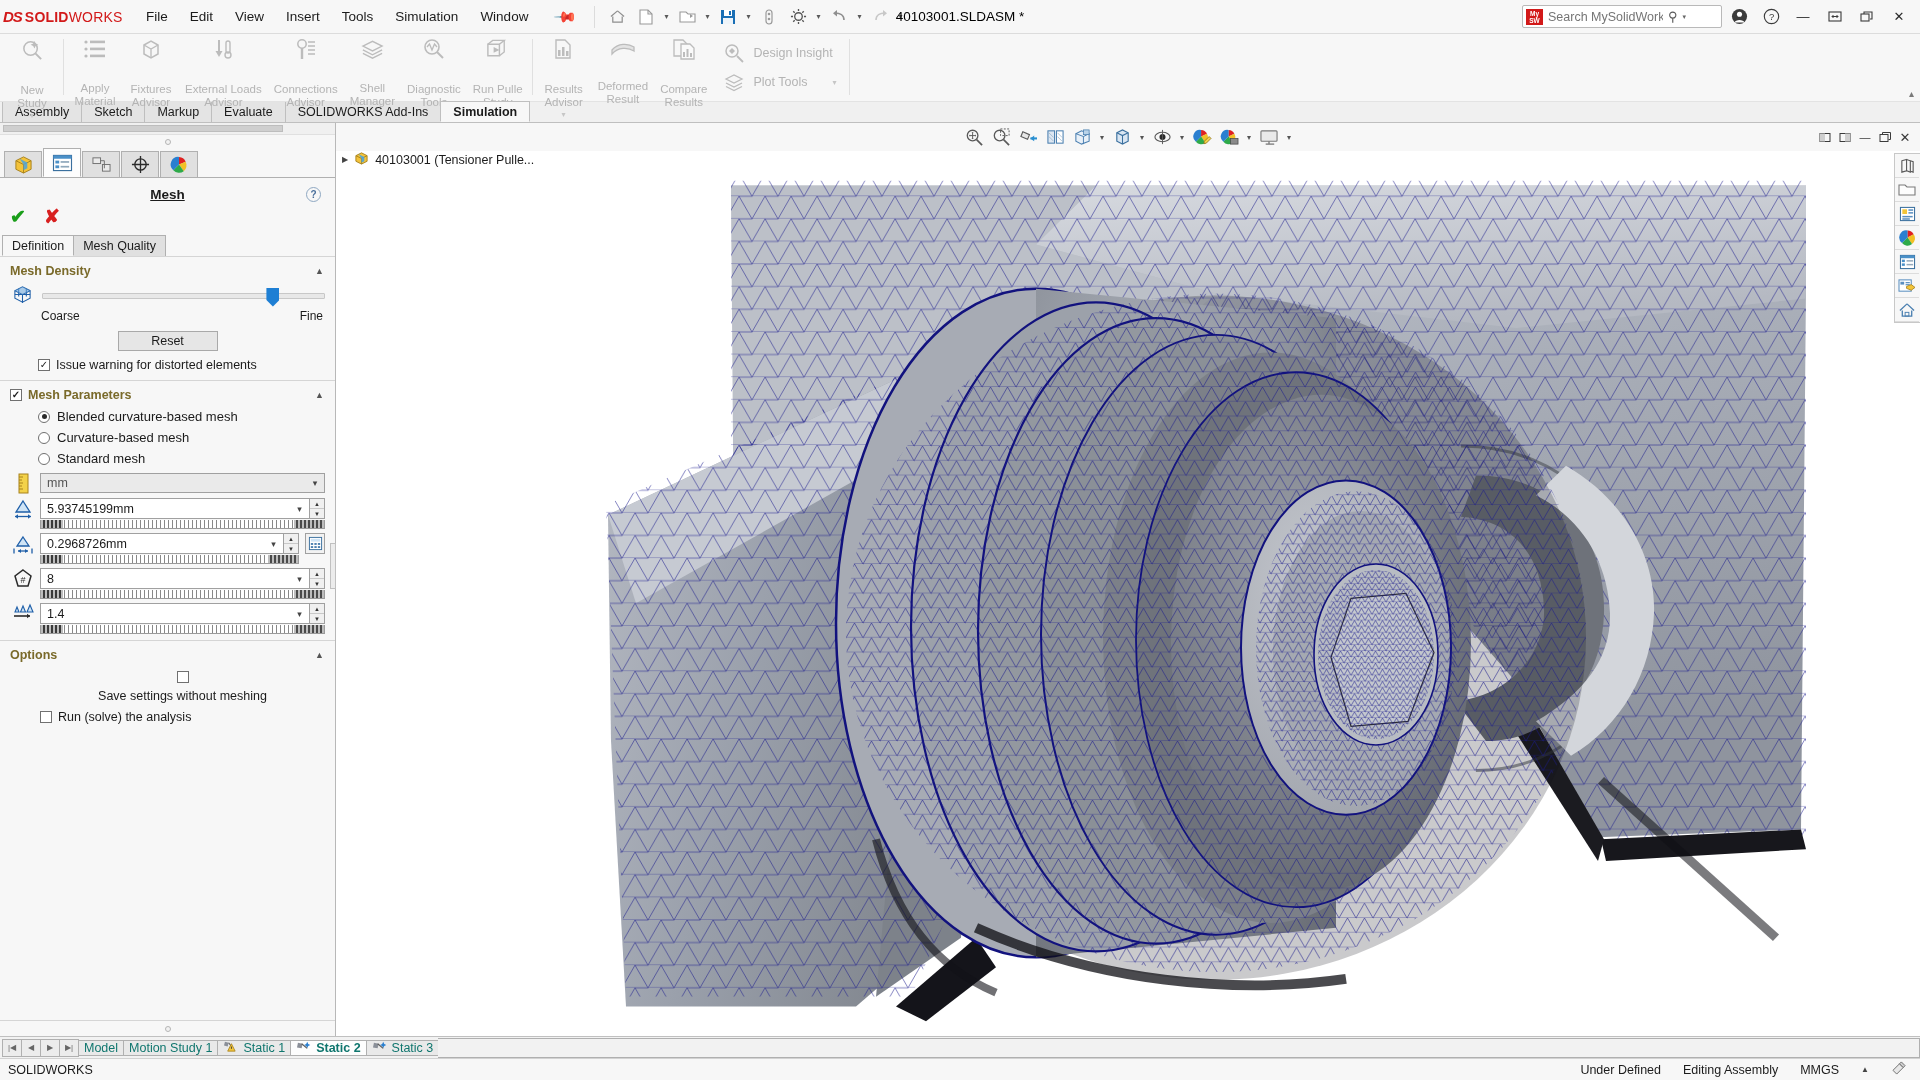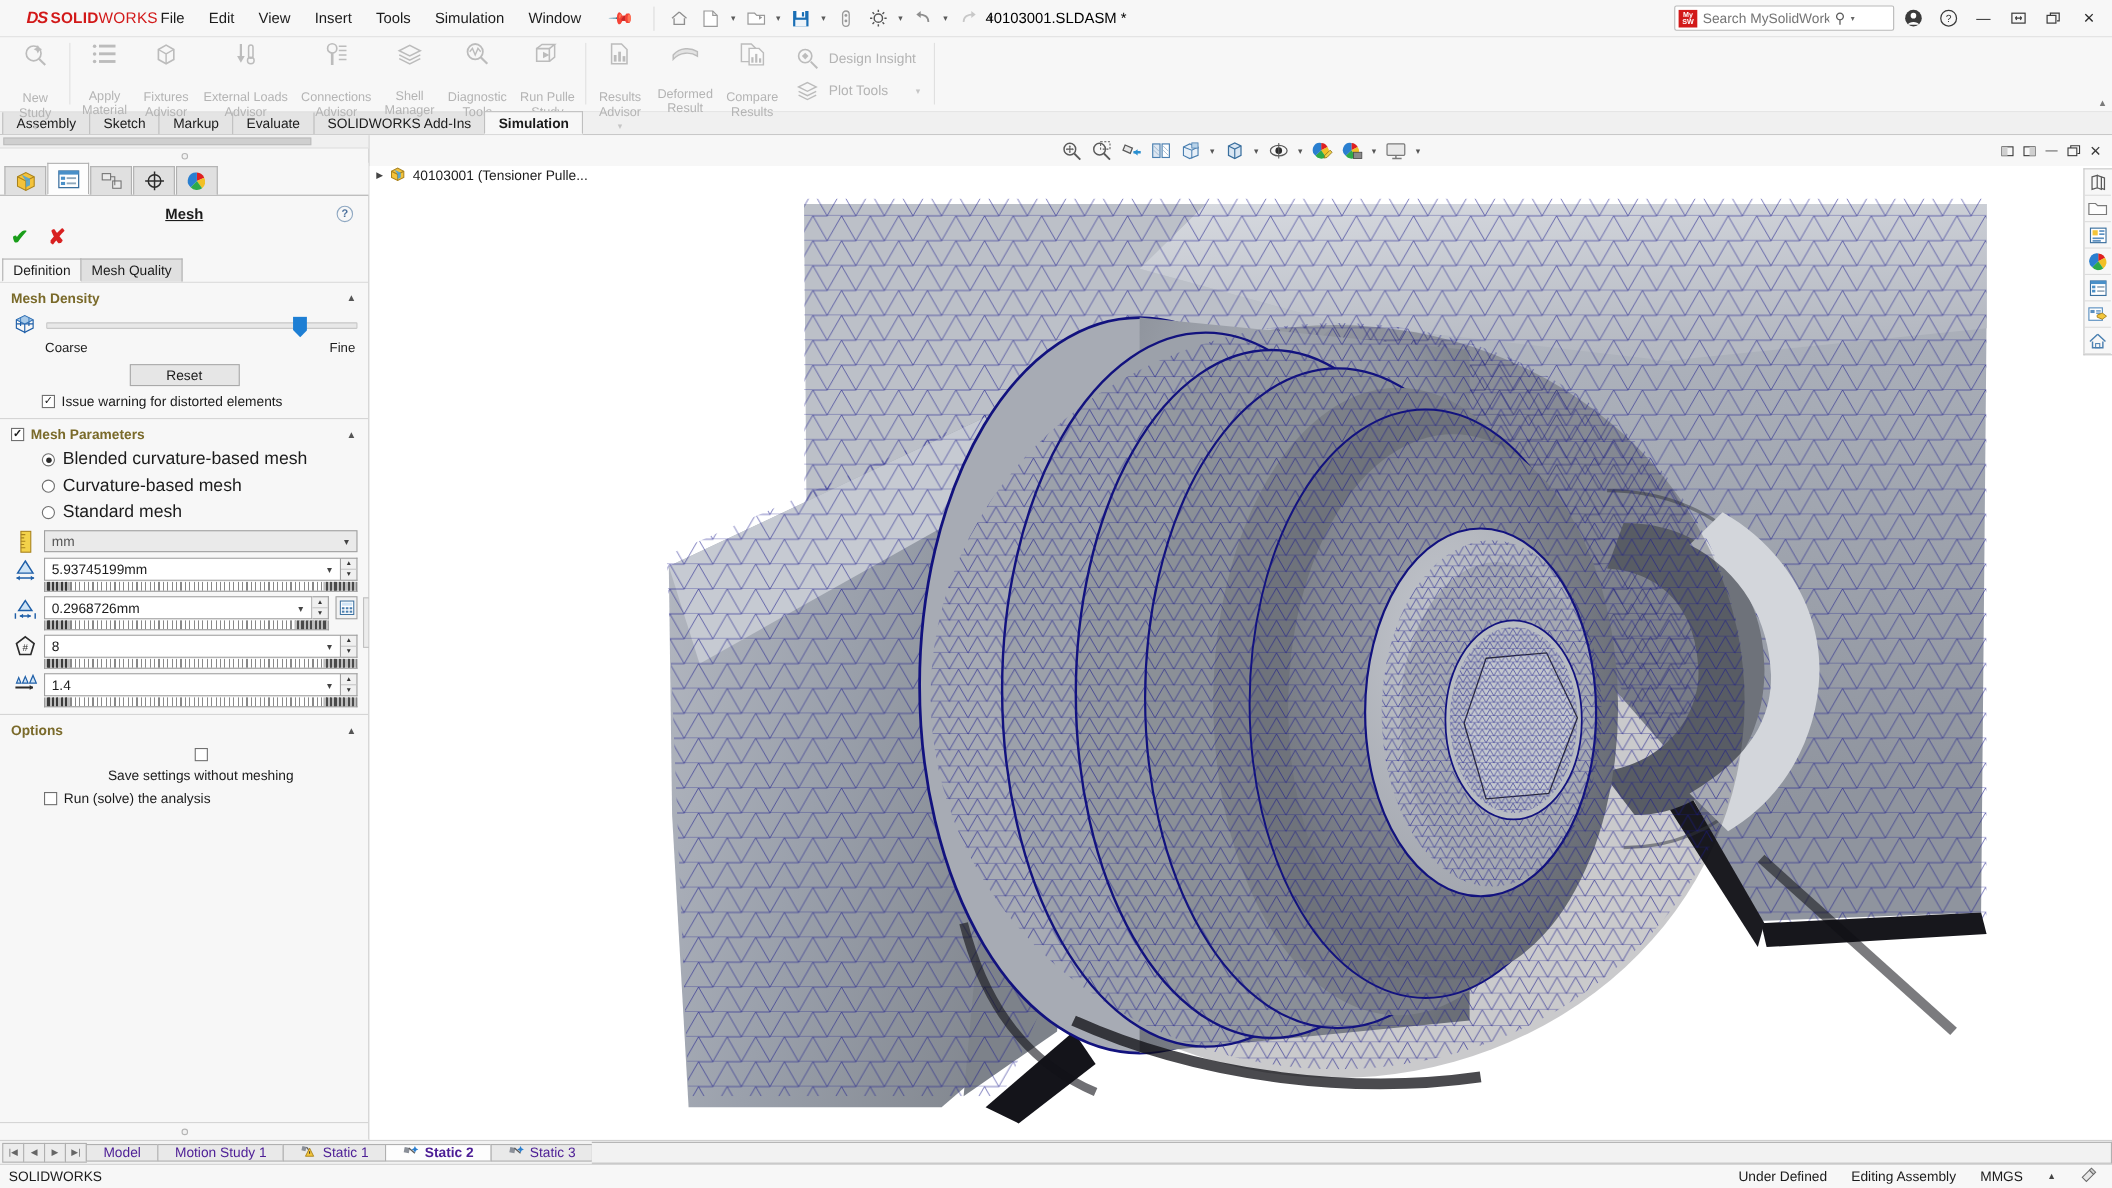--- a/index.html
+++ b/index.html
@@ -11,21 +11,21 @@
     background: #f5f5f5;
     -webkit-font-smoothing: antialiased;
   }
   .app { position:relative; width:1920px; height:1080px; display:flex; flex-direction:column; }
 
   
   .titlebar {
     height: 34px; min-height:34px; background:#f7f7f7; display:flex; align-items:center;
     border-bottom:1px solid #dcdcdc; position:relative;
   }
-  .sw-logo { display:flex; align-items:flex-start; padding-left:24px; width:135px; }
+  .sw-logo { display:flex; align-items:flex-end; padding-left:3px; width:135px; }
   .sw-logo .ds { color:#d21919; font-weight:bold; font-size:15px; letter-spacing:-1px; font-style:italic; }
   .sw-logo .name { color:#d21919; font-weight:bold; font-size:14px; letter-spacing:.2px; margin-left:3px; }
   .sw-logo .name i { font-style:normal; font-weight:normal; }
   .menubar { display:flex; align-items:center; gap:0px; }
   .menubar .mi {
     padding:4px 11px; font-size:13.5px; color:#1b1b1b; cursor:default; white-space:nowrap;
   }
   .pin-icon { margin-left:6px; color:#8a8a8a; font-size:15px; transform:rotate(45deg); display:inline-block;}
   .tb-sep { width:1px; height:22px; background:#dcdcdc; margin:0 8px; }
   .qat { display:flex; align-items:center; gap:1px; }
@@ -106,21 +106,21 @@
     align-items:center; justify-content:center; font-size:10px; color:#1b1b1b; flex:none; cursor:default;}
   .cbox.checked::after { content:'✓'; font-size:10px; line-height:10px;}
   .slider-row { display:flex; align-items:center; gap:9px; padding:2px 10px 0 12px;}
   .slider-track { position:relative; flex:1; height:6px; background:#e8e8e8; border:1px solid #c8c8c8; border-radius:1px;}
   .slider-thumb { position:absolute; top:-6px; width:13px; height:19px; background:#1e7fd4;
     clip-path: polygon(0 0, 100% 0, 100% 66%, 50% 100%, 0 66%); cursor:pointer;}
   .slider-lbls { display:flex; justify-content:space-between; padding:2px 12px 0 41px; font-size:12px; color:#1b1b1b;}
   .btn-reset { width:100px; height:20px; background:#e6e6e6; border:1px solid #a9a9a9; font-size:12.5px;
      font-family:inherit; color:#1b1b1b; cursor:default; display:block; margin:8px auto 2px auto;}
   .chk-line { display:flex; align-items:center; gap:6px; padding:5px 10px 2px 38px; font-size:12.5px;}
-  .radio-line { display:flex; align-items:center; gap:7px; padding:3px 10px 3px 38px; font-size:16px;}
+  .radio-line { display:flex; align-items:center; gap:7px; padding:3px 10px 3px 38px; font-size:13px;}
   .radio { width:12px; height:12px; border:1px solid #707070; border-radius:50%; background:#fff; flex:none;
     display:inline-flex; align-items:center; justify-content:center; cursor:default;}
   .radio.sel::after { content:''; width:5px; height:5px; border-radius:50%; background:#2b2b2b;}
   .fld-row { display:flex; align-items:flex-start; gap:6px; padding:4px 10px 0 12px;}
   .fld-ico { width:22px; height:21px; display:flex; align-items:center; justify-content:center; flex:none;}
   .fld-wrap { flex:1; display:flex; flex-direction:column; }
   .combo { display:flex; align-items:center; height:20px; border:1px solid #a0a0a0; background:#eaeaea;
      padding:0 0 0 6px; font-size:12.5px; color:#555;}
   .combo .cv { flex:1; }
   .combo .cdrop { width:18px; text-align:center; font-size:9px; color:#444;}
@@ -165,22 +165,22 @@
      border:1px solid #c8c8c8; border-right:none; display:flex; flex-direction:column; z-index:8;}
   .rtoolbar .rb { width:24px; height:24px; display:flex; align-items:center; justify-content:center;
      border-bottom:1px solid #dcdcdc; cursor:default;}
 
   
   .tabbar { height:22px; min-height:22px; background:#f2f2f2; display:flex; align-items:center;
     border-top:1px solid #c0c0c0; padding-left:2px;}
   .navbtns { display:flex; gap:0; }
   .navbtns .nb { width:20px; height:18px; border:1px solid #b0b0b0; background:#ececec;
     display:flex; align-items:center; justify-content:center; font-size:8px; color:#666; margin-right:-1px; cursor:default;}
-  .dtab { height:16px; padding:0 15px; display:flex; align-items:center; gap:5px; font-size:12.5px;
-    border:1px solid #b0b0b0; background:#e9e9e9; margin-right:-1px; cursor:default; color:#4c1d95;}
+  .dtab { height:16px; padding:0 5px; display:flex; align-items:center; gap:5px; font-size:12.5px;
+    border:1px solid #b0b0b0; background:#e9e9e9; margin-right:-1px; cursor:default; color:#0f766e;}
   .dtab.active { background:#fdfdfd; font-weight:bold; }
   .dtab .ti { font-size:11px; }
   .tab-rest { flex:1; height:20px; border:1px solid #b0b0b0; border-left:none; background:#f2f2f2;}
   .statusbar { height:22px; min-height:22px; background:#f7f7f7; display:flex; align-items:center;
     border-top:1px solid #d2d2d2; font-size:12.5px; padding:0 8px; color:#1b1b1b;}
   .statusbar .left { }
   .statusbar .right { margin-left:auto; display:flex; align-items:center; gap:22px; padding-right:4px;}
   .statusbar .right .carat { font-size:8px; color:#444;}
 </style>
 </head>

